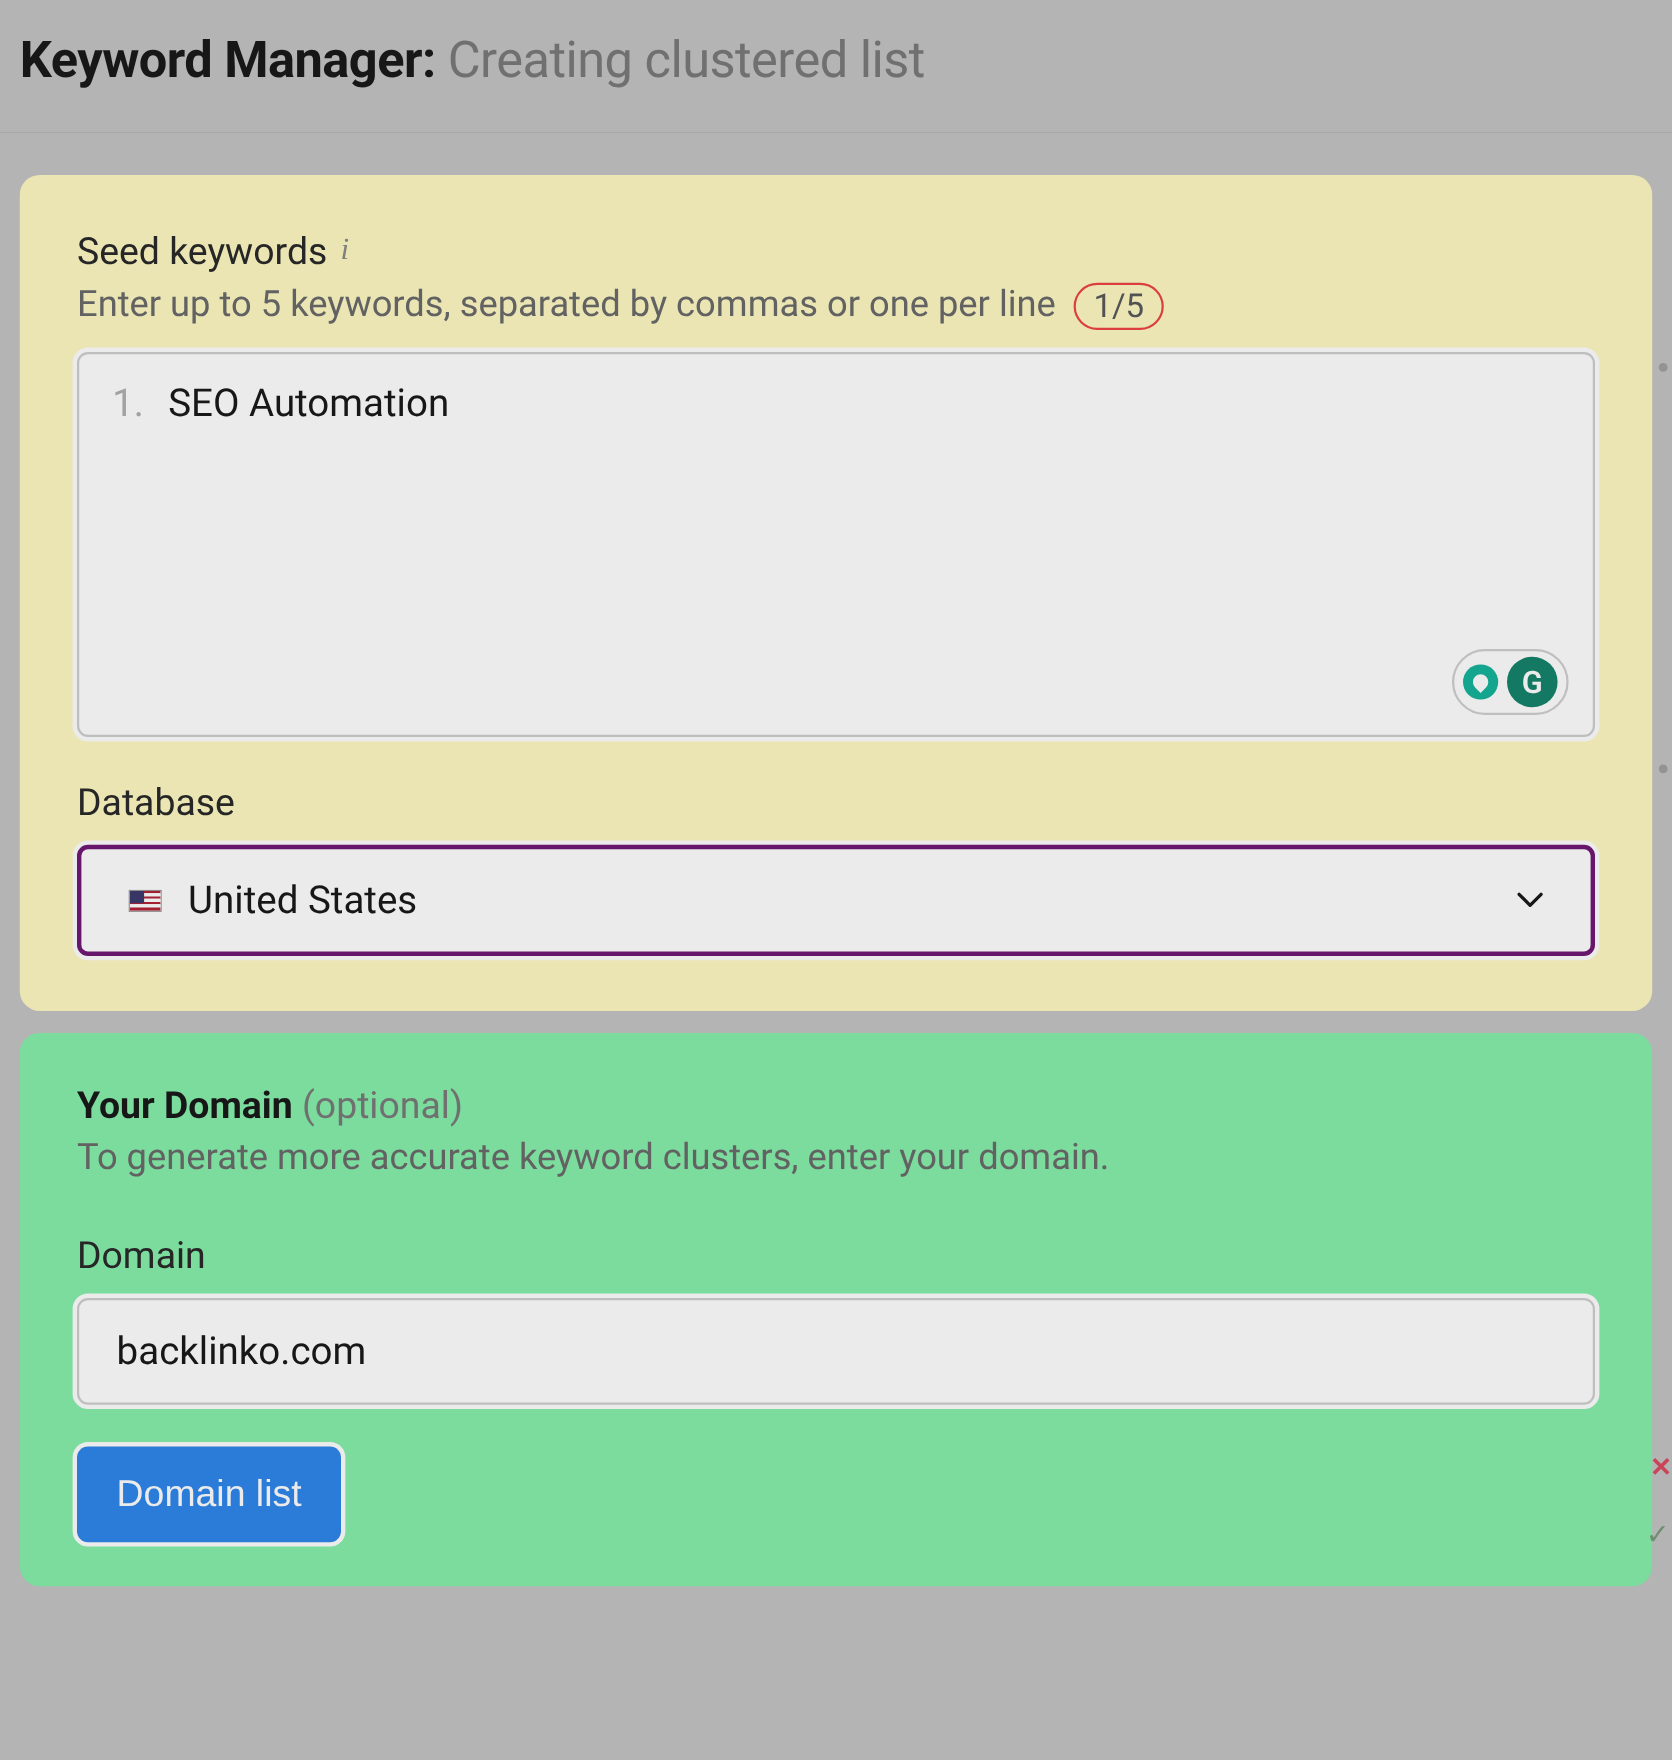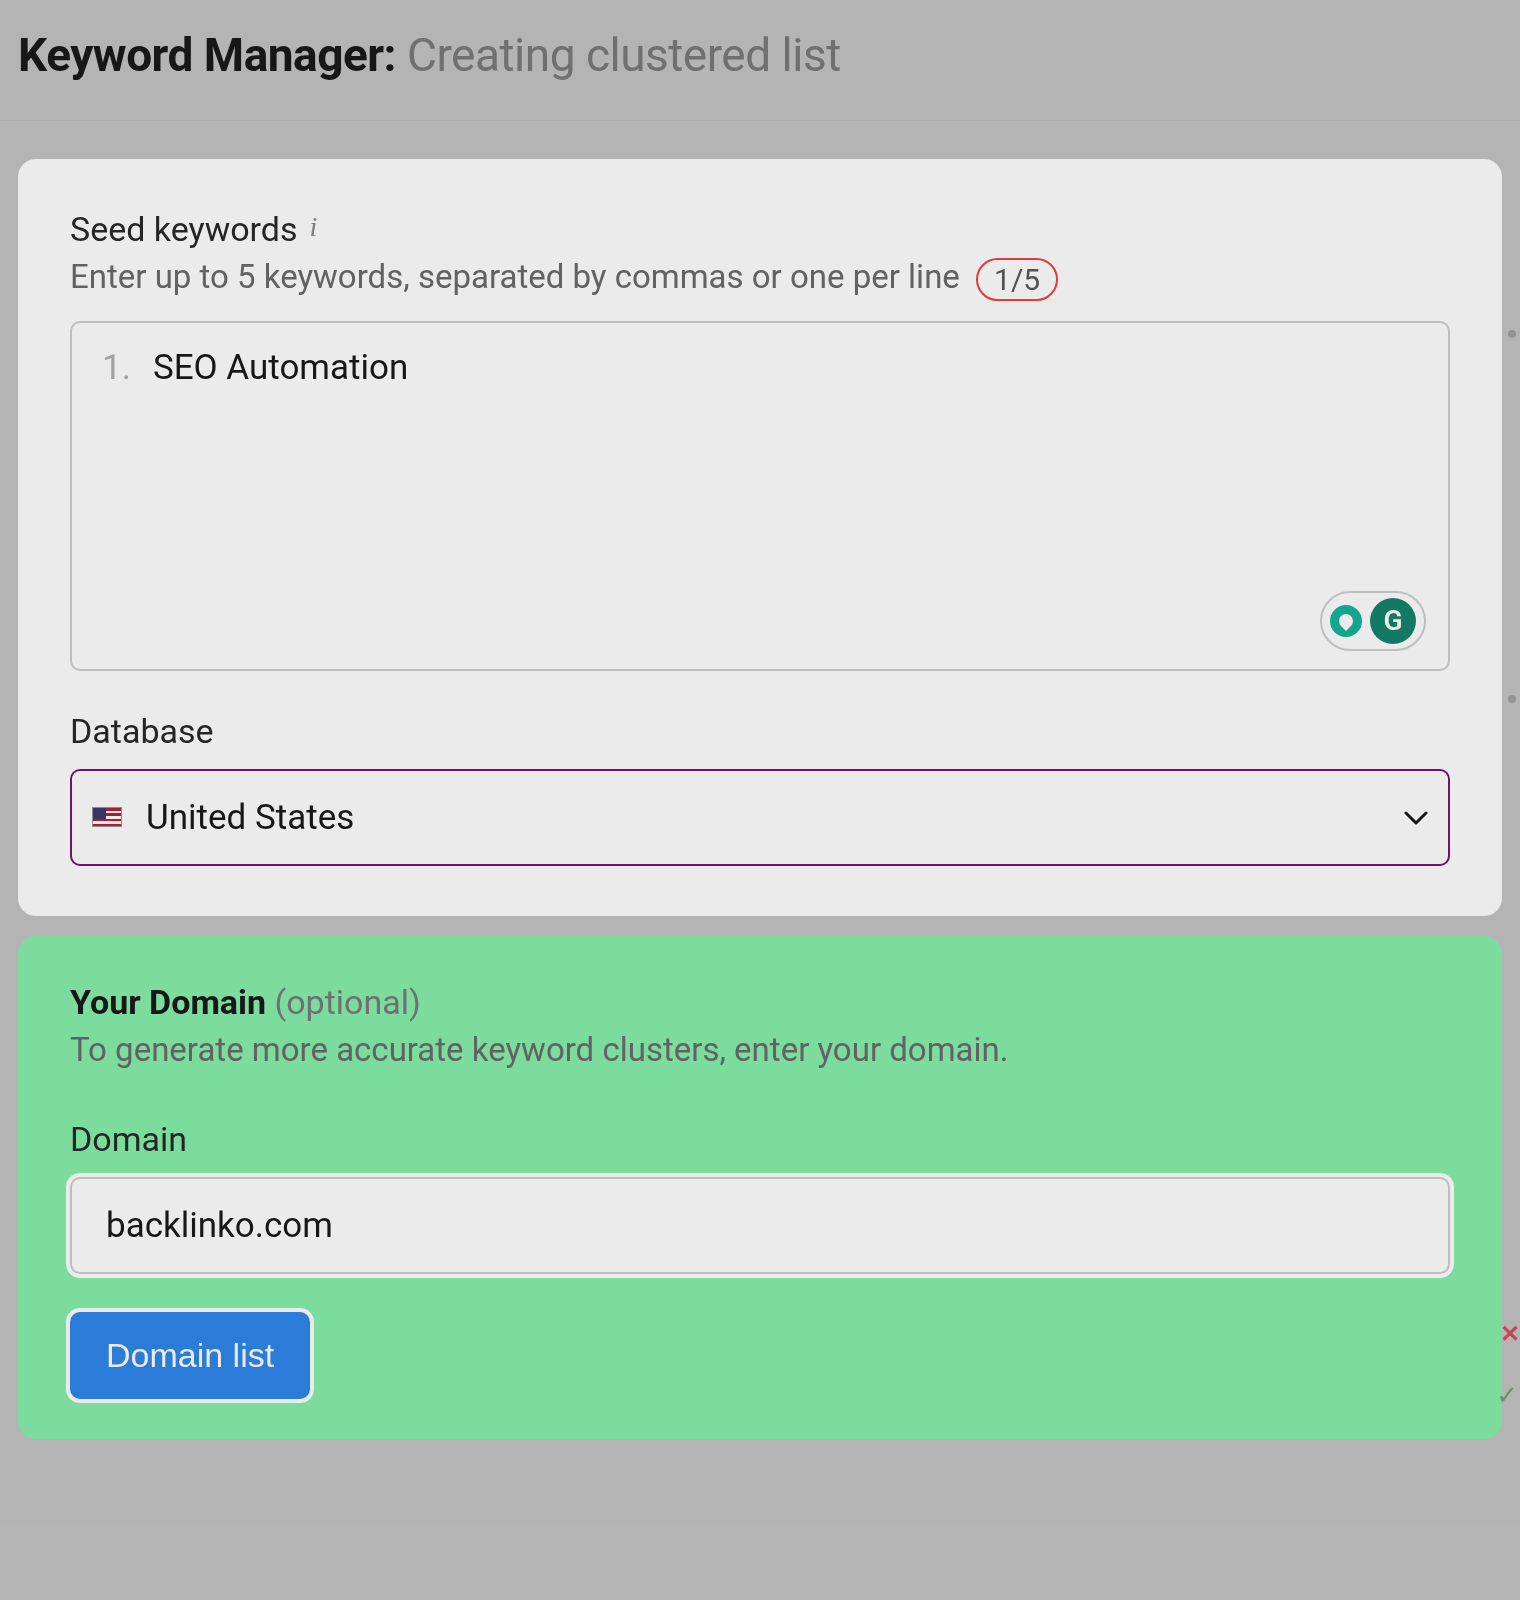--- a/index.html
+++ b/index.html
@@ -38,21 +38,21 @@
       color: #1a1a1a;
       letter-spacing: -0.5px;
     }
     
     .page-header-subtitle {
       font-weight: 400;
       color: #7a7a7a;
     }
     
     .card {
-      background: #ffffff;
+      background: #fef9c3;
       border-radius: 18px;
       margin: 38px 18px 20px 18px;
       padding: 50px 52px 50px 52px;
     }
     
     .card-2 {
       background: #86efac;
       border-radius: 18px;
       margin: 20px 18px 0 18px;
       padding: 46px 52px 40px 52px;
@@ -183,23 +183,23 @@
     
     .database-label {
       font-size: 34px;
       color: #2a2a2a;
       margin-top: 40px;
       margin-bottom: 18px;
     }
     
     .select-wrap {
       background: #ffffff;
-      border: 2px solid #701a75;
+      border: 4px solid #701a75;
       border-radius: 10px;
-      padding: 26px 20px;
+      padding: 26px 43px;
       display: flex;
       align-items: center;
       justify-content: space-between;
       box-shadow: 0 0 0 4px #ffffff;
     }
     
     .select-left {
       display: flex;
       align-items: center;
       gap: 24px;

